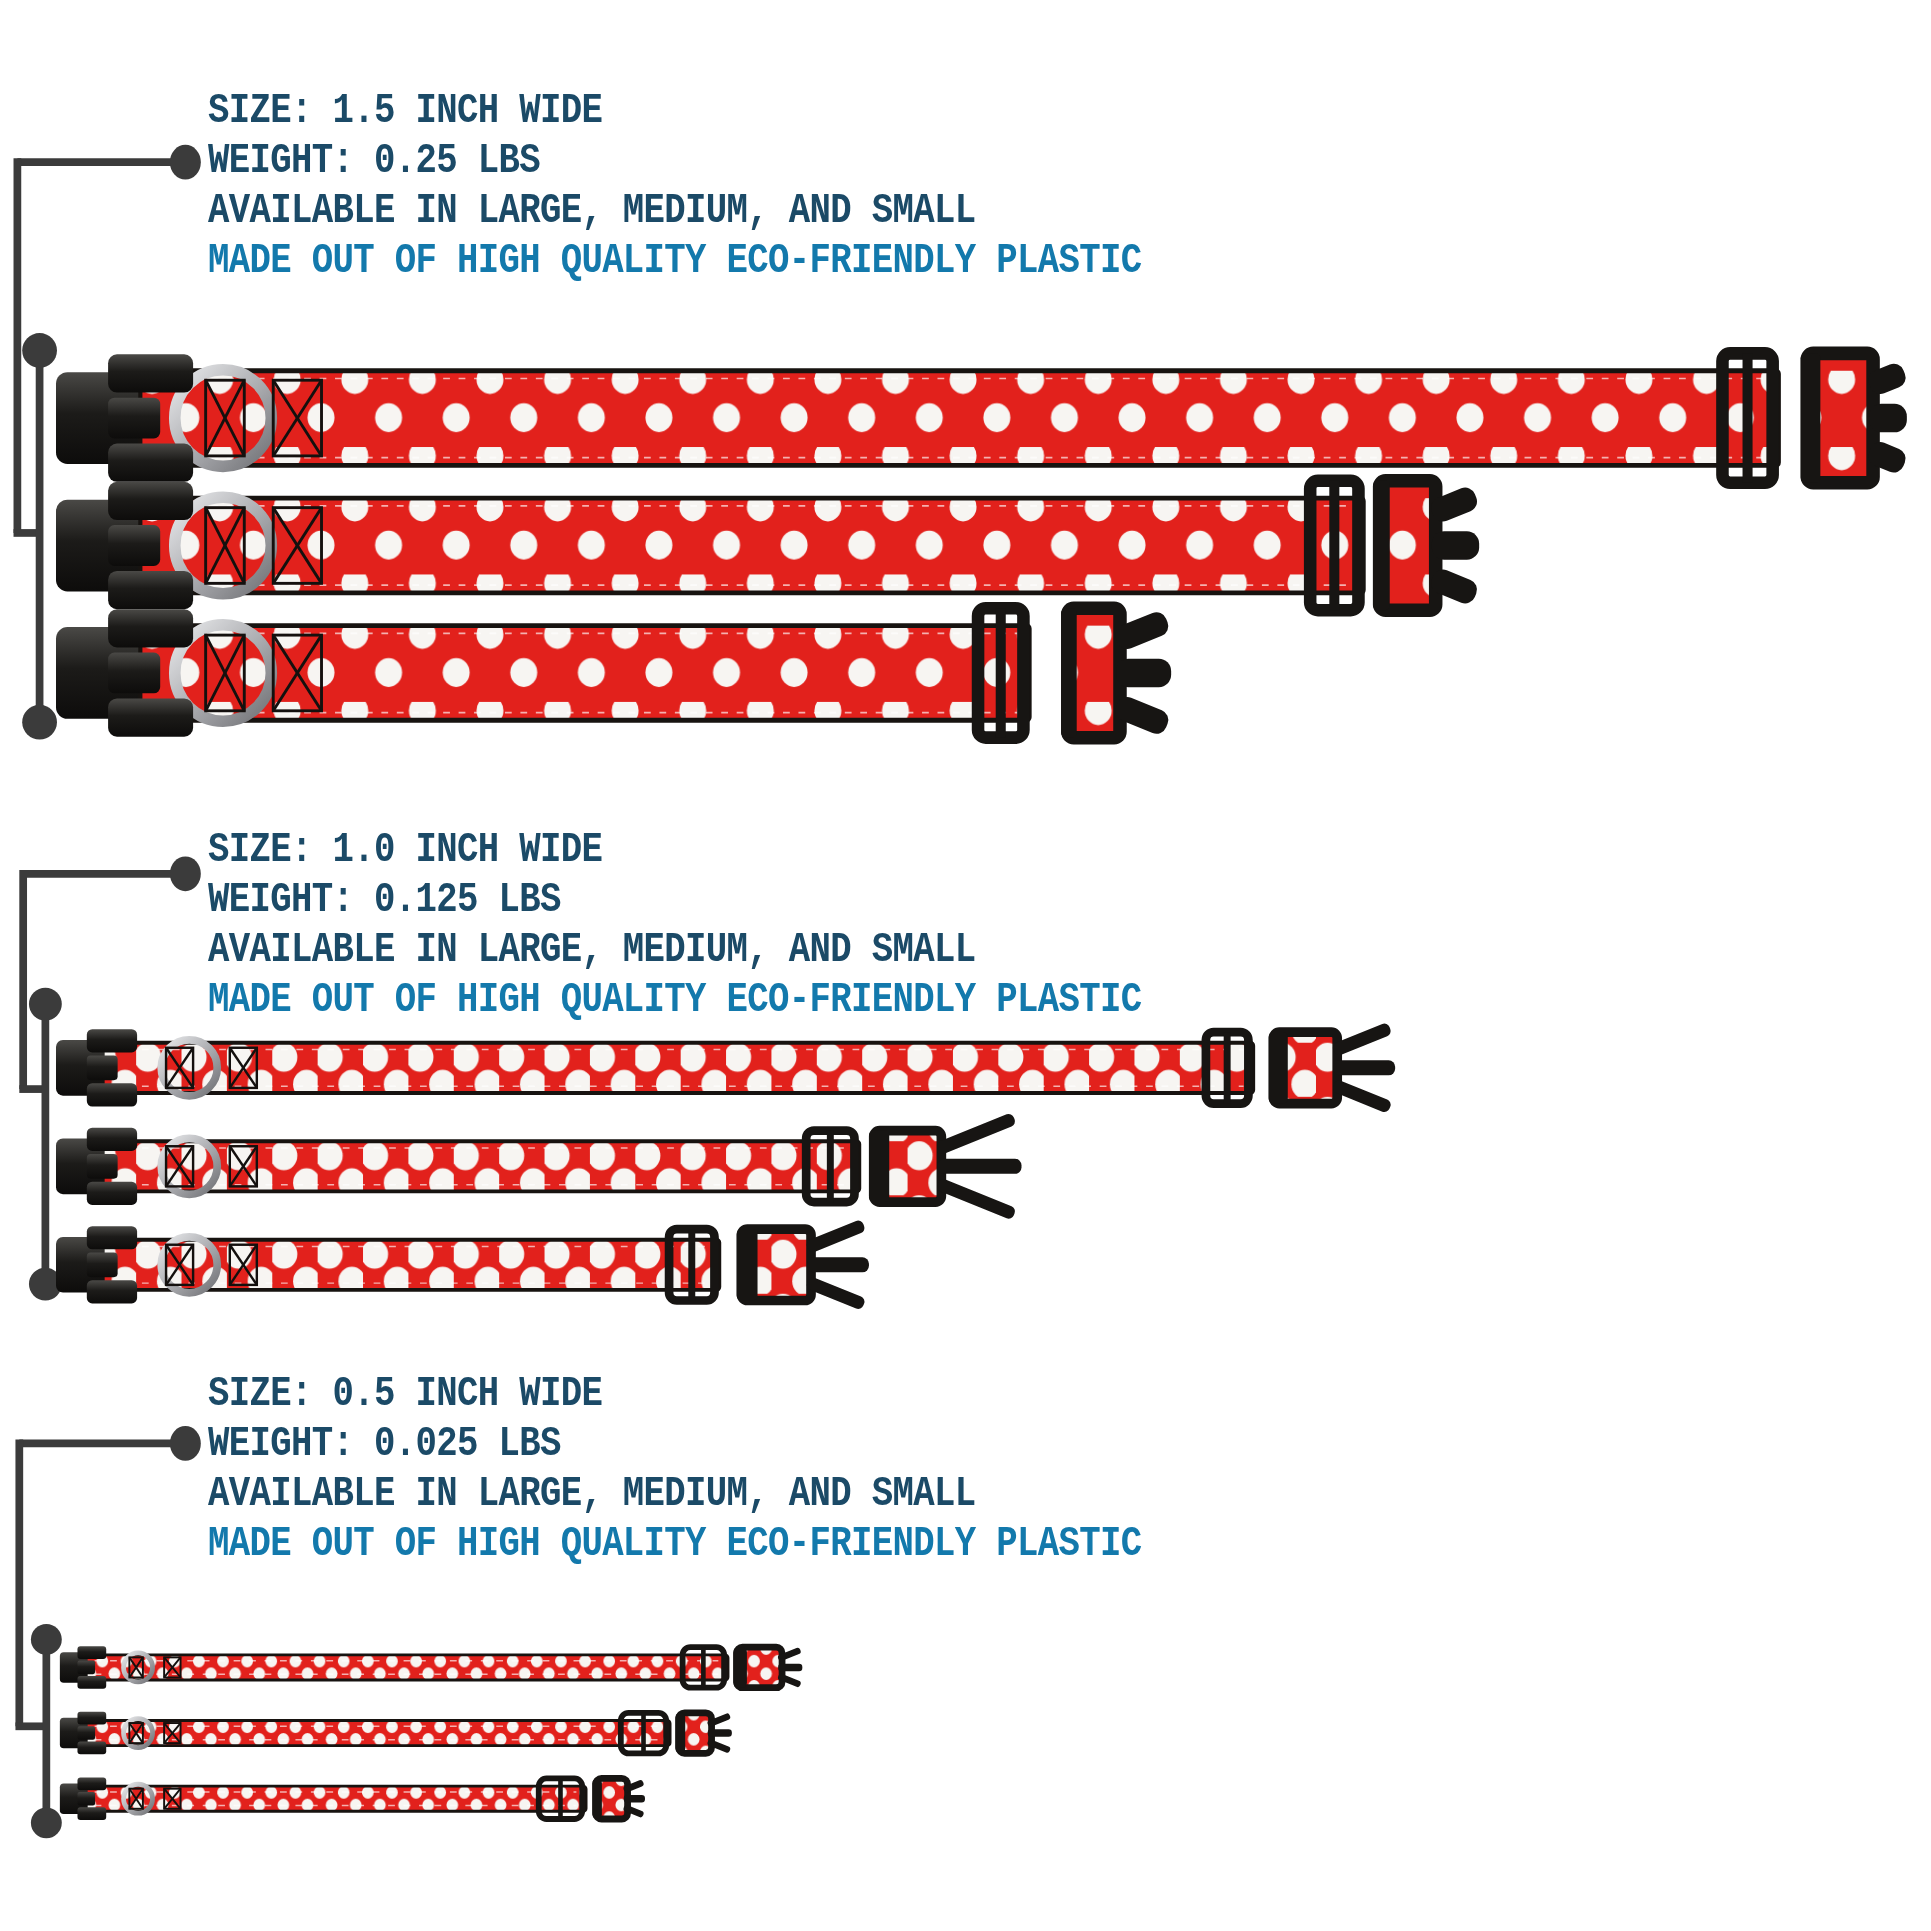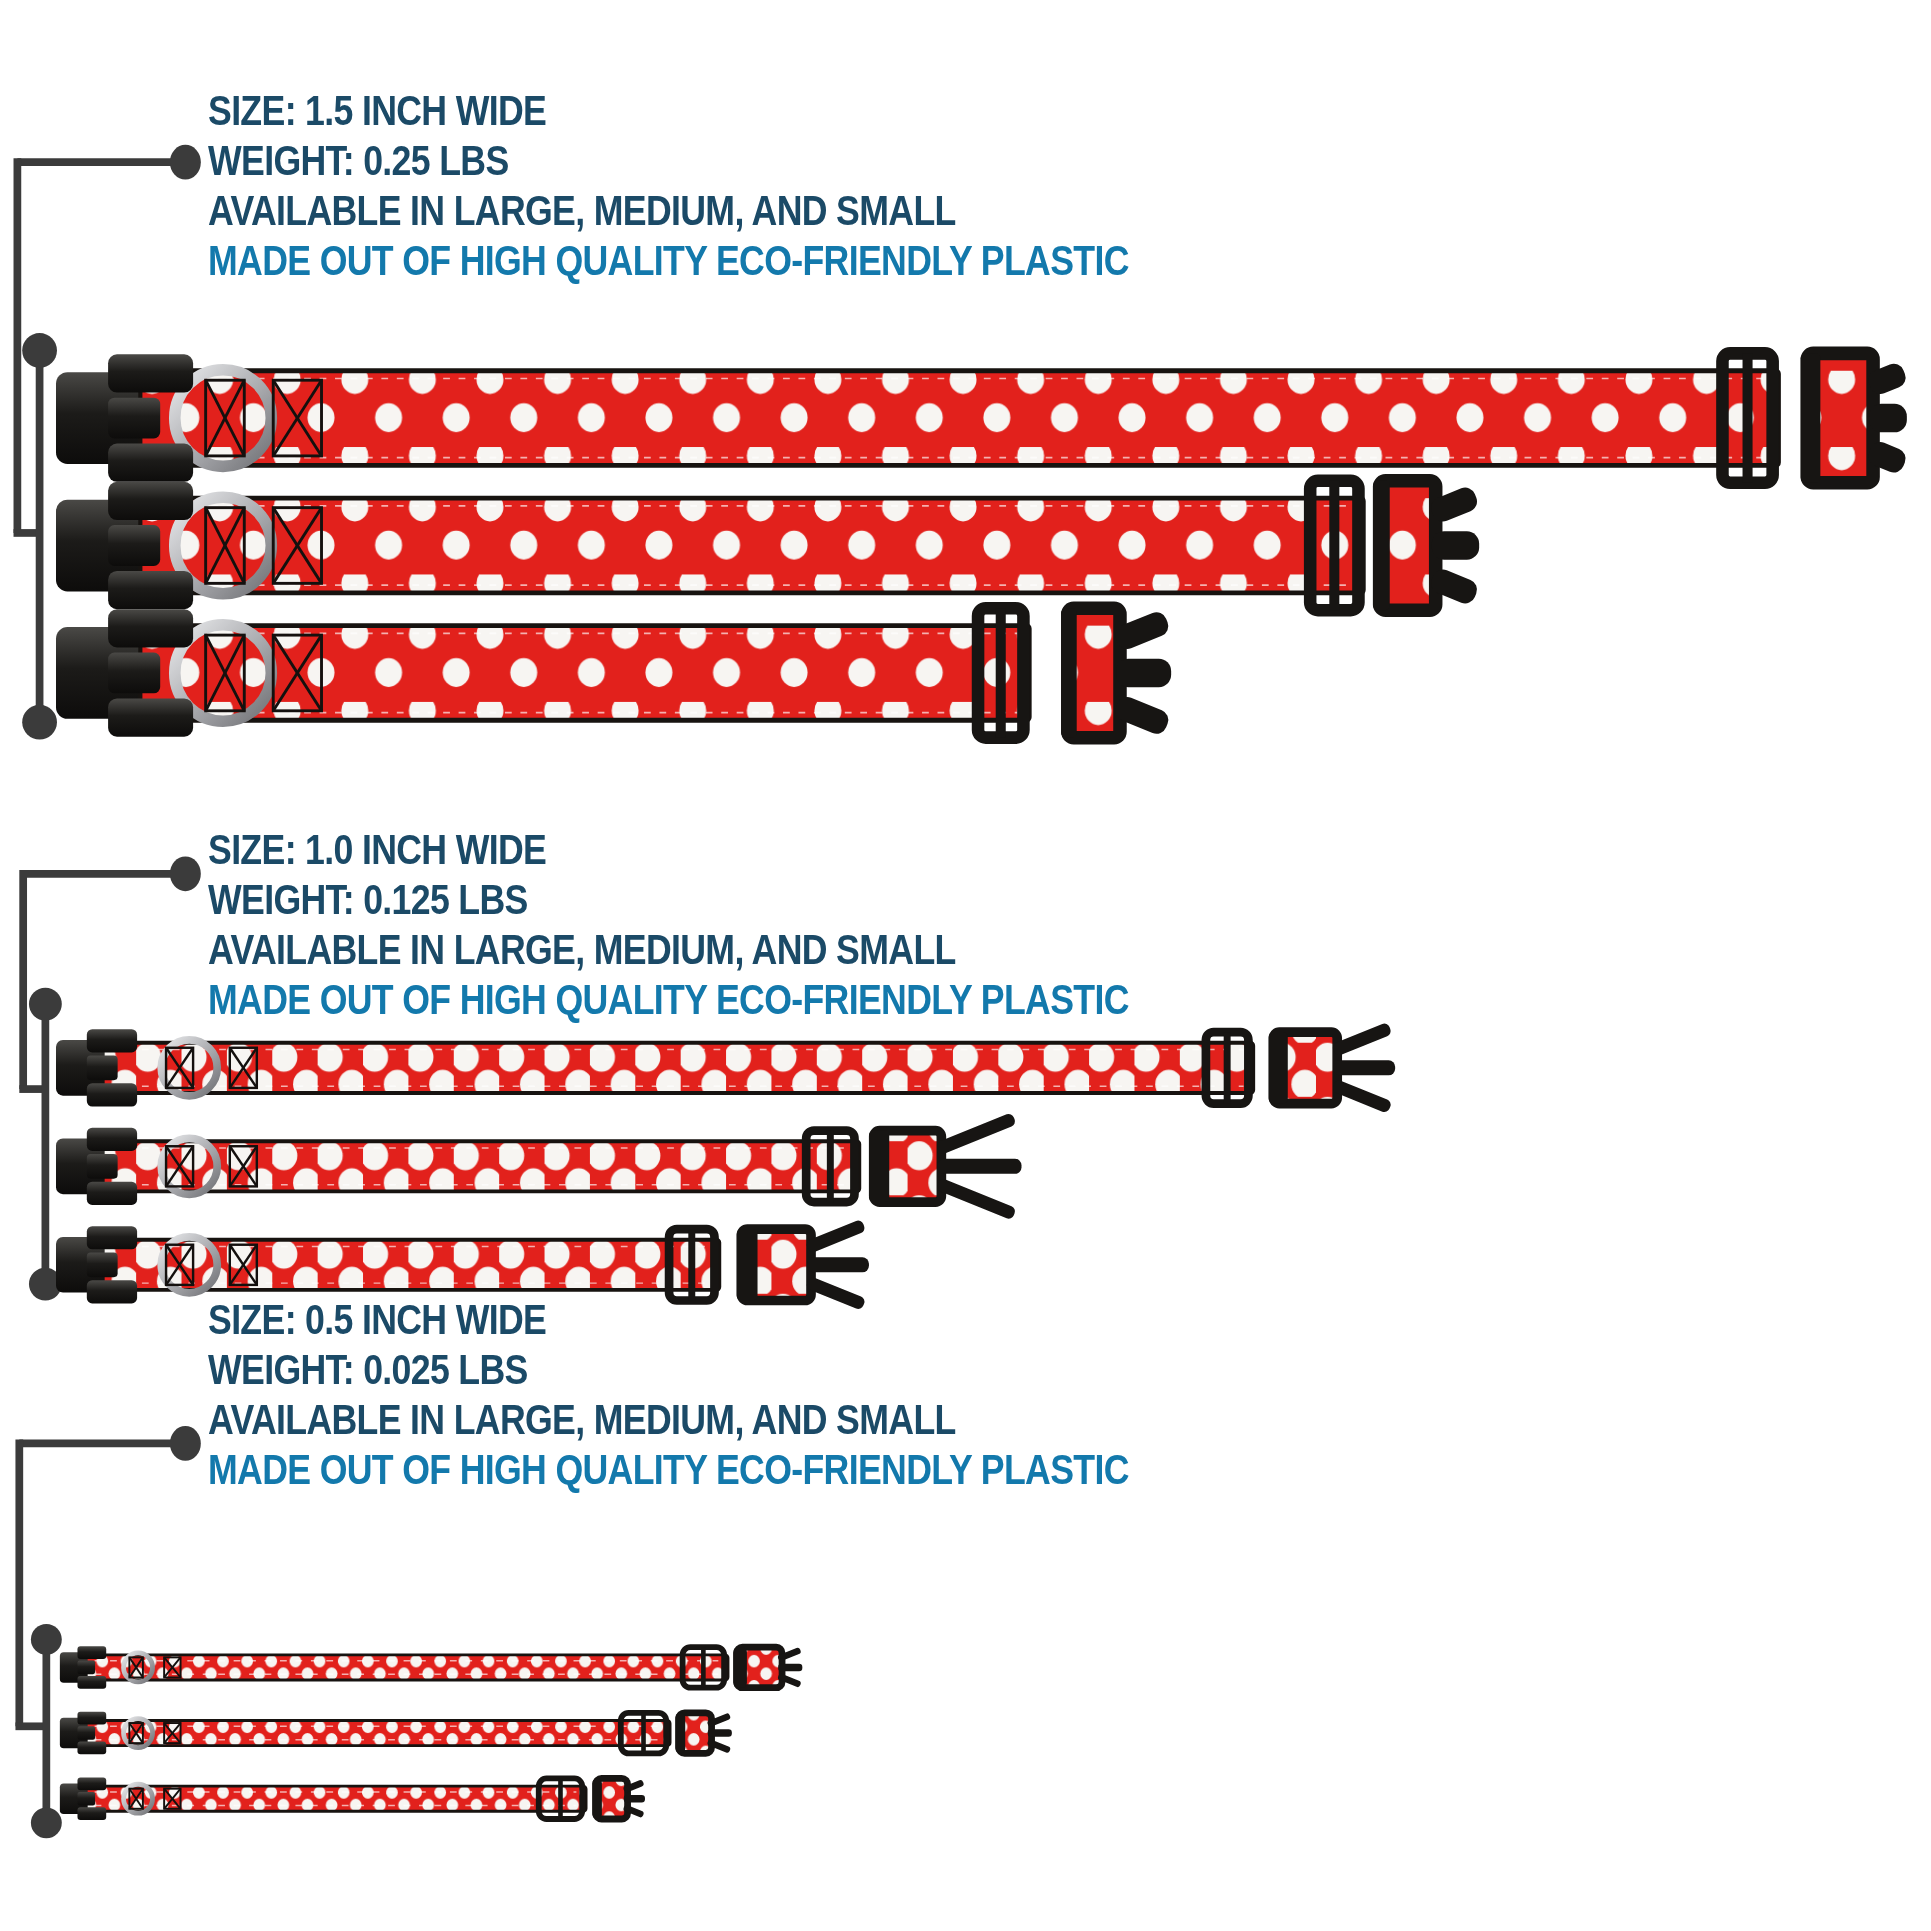--- a/index.html
+++ b/index.html
@@ -1,26 +1,26 @@
 <!DOCTYPE html>
 <html><head>
 <meta charset="utf-8">
 <style>
   html,body{margin:0;padding:0;background:#ffffff;}
   #stage{position:relative;width:1931px;height:1931px;background:#ffffff;overflow:hidden;
-         font-family:Liberation Sans, sans-serif;}
+         font-family:Liberation Mono, monospace;}
   #gfx{position:absolute;left:0;top:0;width:1931px;height:1931px;}
   .text-block{position:absolute;left:208px;white-space:nowrap;
               font-weight:bold;font-size:42px;line-height:50px;letter-spacing:-0.8px;
               color:#1b4a67;}
   .text-block .line{display:block;transform:scaleX(0.85);transform-origin:0 50%;}
   .text-block .line:nth-child(4){color:#1379ac;}
   .sec1{top:86px;}
   .sec2{top:825px;}
-  .sec3{top:1295px;}
+  .sec3{top:1369px;}
 </style>
 </head>
 <body>
 
 <div id="stage">
 
   <svg id="gfx" xmlns="http://www.w3.org/2000/svg" viewBox="0 0 2000 2000">
       <defs>
         <linearGradient id="plastic" x1="0" y1="0" x2="0" y2="1">
           <stop offset="0%" stop-color="#4a4946"></stop>

